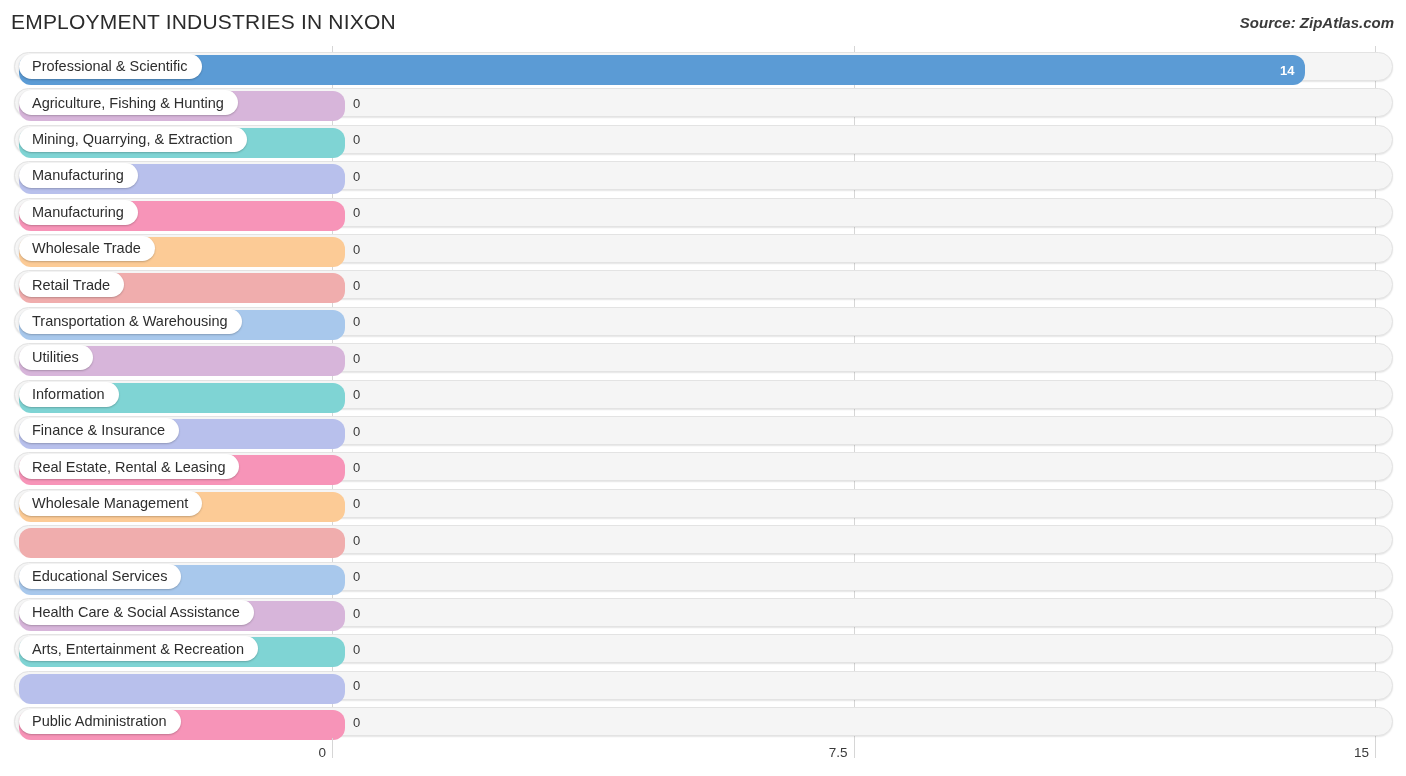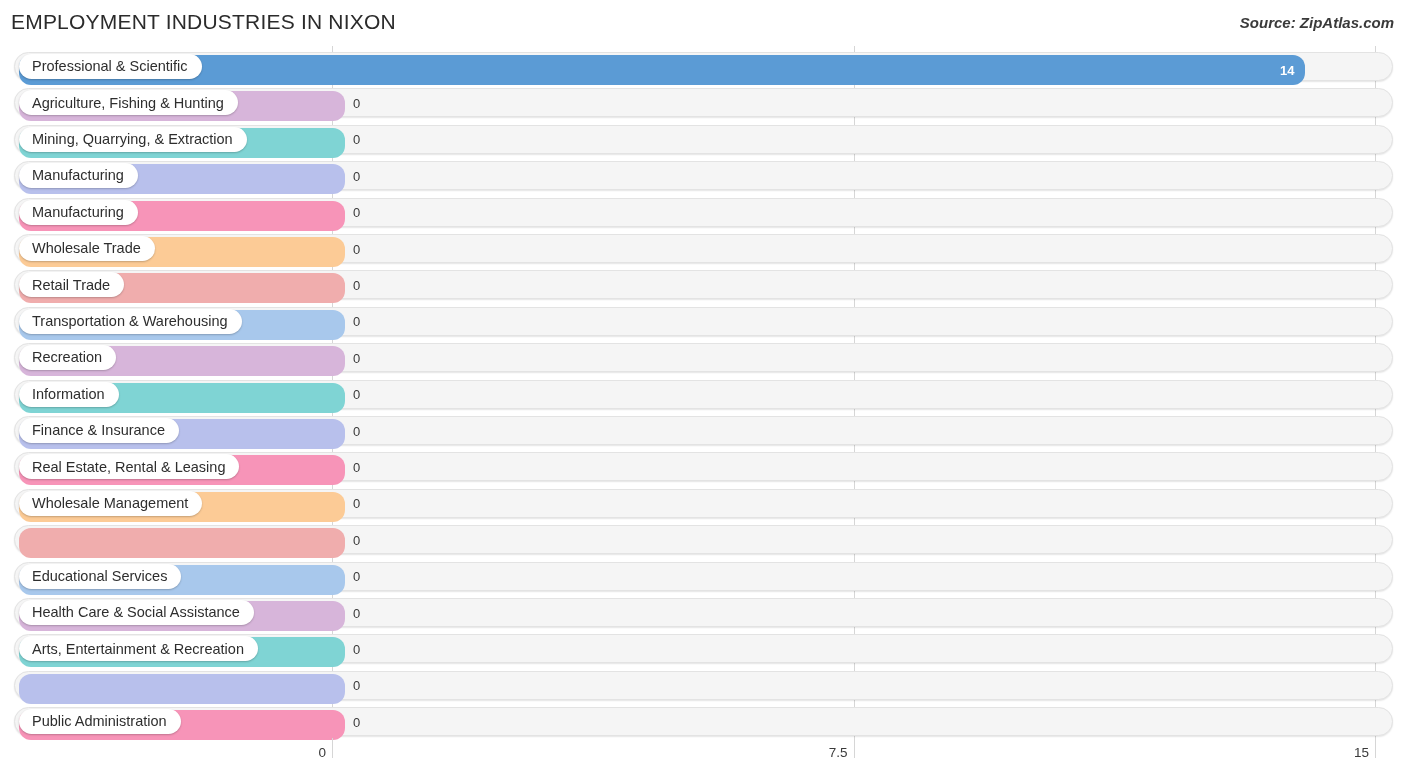--- a/index.html
+++ b/index.html
@@ -226,21 +226,21 @@
           <span class="outside-value" style="left: 339px;">0</span>
           <div class="cat-pill">
             <span class="cat-label">Transportation &amp; Warehousing</span>
           </div>
         </div>
         <div class="row" style="top: 297.2px;">
           <div class="track"></div>
           <div class="bar" style="width: 326px; background: rgb(215, 181, 218);"></div>
           <span class="outside-value" style="left: 339px;">0</span>
           <div class="cat-pill">
-            <span class="cat-label">Recreation</span>
+            <span class="cat-label">Utilities</span>
           </div>
         </div>
         <div class="row" style="top: 333.6px;">
           <div class="track"></div>
           <div class="bar" style="width: 326px; background: rgb(127, 212, 212);"></div>
           <span class="outside-value" style="left: 339px;">0</span>
           <div class="cat-pill">
             <span class="cat-label">Information</span>
           </div>
         </div>

